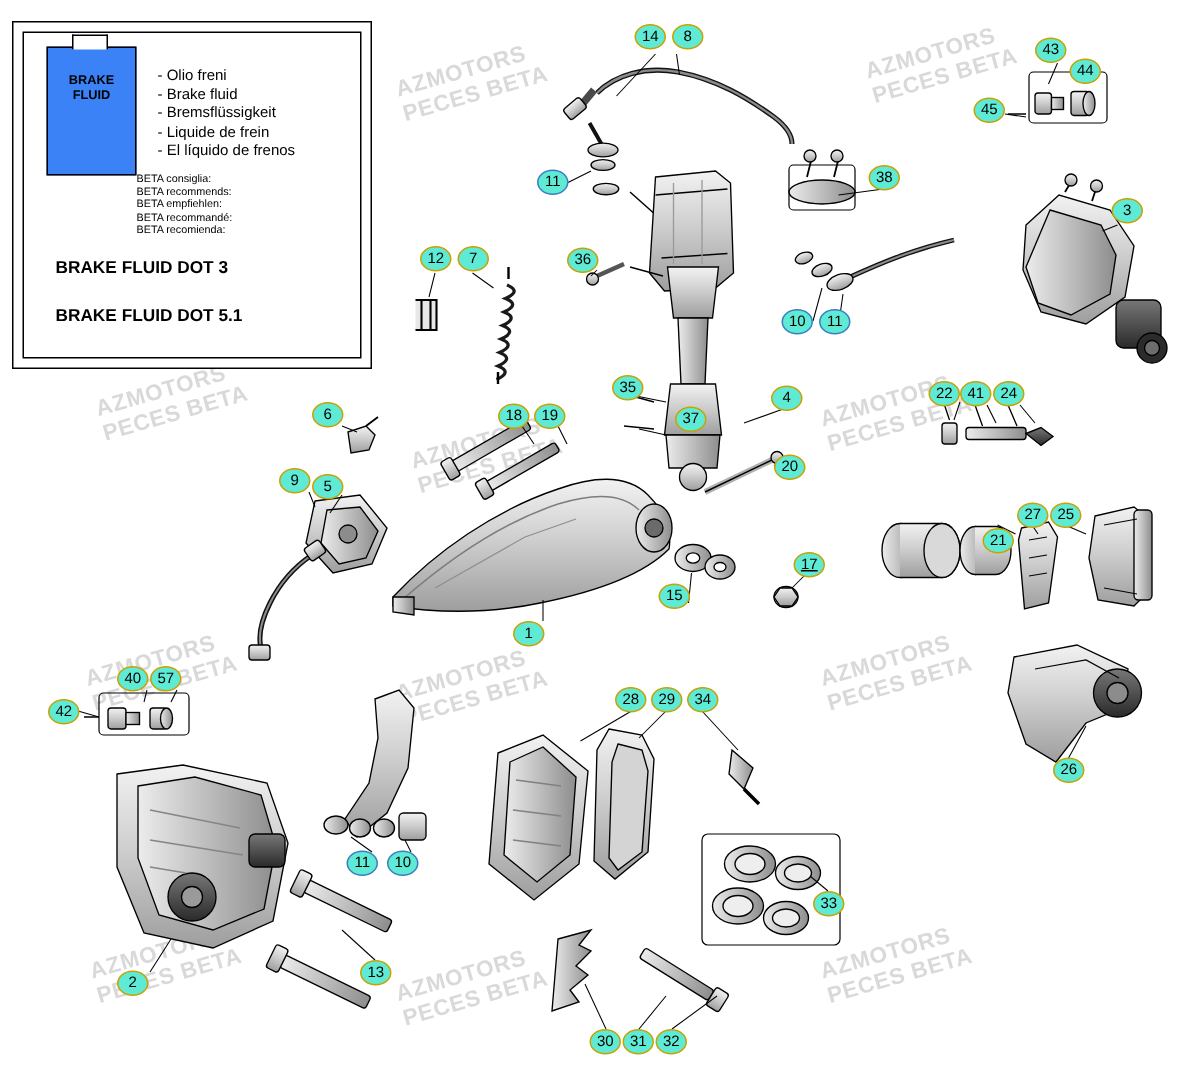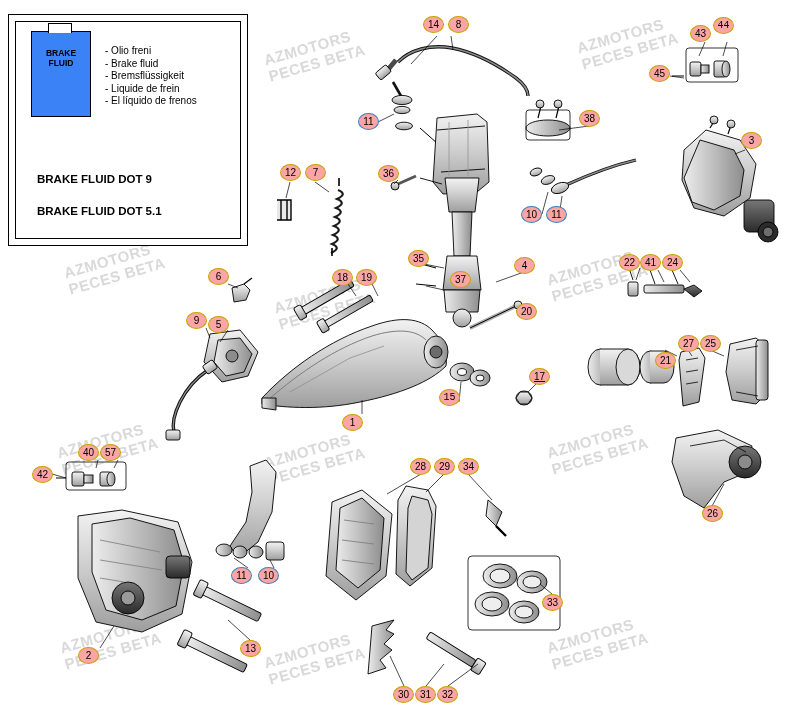--- a/index.html
+++ b/index.html
@@ -55,21 +55,21 @@
     position:absolute;left:28px;font-size:11.5px;font-weight:bold;
   }
   #dot4{top:158px;}
   #dot51{top:190px;}
 
   
   .callout{
     position:absolute;
     border:1.3px solid #c8a200;
     border-radius:50%;
-    background:#fca5a5;
+    background:#5eead4;
     color:#000;
     font-size:10px;
     text-align:center;
     box-sizing:border-box;
     line-height:15px;
     width:21px;height:17px;
   }
   .callout.blue{border-color:#3a7fc1;}
 </style>
 </head>
@@ -392,22 +392,29 @@
     </div>
 
     <div class="legend-list">
       <div>- Olio freni</div>
       <div>- Brake fluid</div>
       <div>- Bremsflüssigkeit</div>
       <div>- Liquide de frein</div>
       <div>- El líquido de frenos</div>
     </div>
 
-
-    <div class="legend-dot" id="dot4">BRAKE FLUID DOT 9</div>
+    <div class="legend-reco">
+      <div>BETA consiglia:</div>
+      <div>BETA recommends:</div>
+      <div>BETA empfiehlen:</div>
+      <div>BETA recommandé:</div>
+      <div>BETA recomienda:</div>
+    </div>
+
+    <div class="legend-dot" id="dot4">BRAKE FLUID DOT 3</div>
     <div class="legend-dot" id="dot51">BRAKE FLUID DOT 5.1</div>
   </div>
 
   <div id="callout-layer">
       <div class="callout" style="left: 342px; top: 414px;">1</div>
       <div class="callout" style="left: 78px; top: 647px;">2</div>
       <div class="callout" style="left: 741px; top: 132px;">3</div>
       <div class="callout" style="left: 514px; top: 257px;">4</div>
       <div class="callout" style="left: 208px; top: 316px;">5</div>
       <div class="callout" style="left: 208px; top: 268px;">6</div>
@@ -415,21 +422,21 @@
       <div class="callout" style="left: 448px; top: 16px;">8</div>
       <div class="callout" style="left: 186px; top: 312px;">9</div>
       <div class="callout blue" style="left: 521px; top: 206px;">10</div>
       <div class="callout blue" style="left: 546px; top: 206px;">11</div>
       <div class="callout blue" style="left: 358px; top: 113px;">11</div>
       <div class="callout blue" style="left: 231px; top: 567px;">11</div>
       <div class="callout blue" style="left: 258px; top: 567px;">10</div>
       <div class="callout" style="left: 280px; top: 164px;">12</div>
       <div class="callout" style="left: 240px; top: 640px;">13</div>
       <div class="callout" style="left: 423px; top: 16px;">14</div>
-      <div class="callout" style="left: 439px; top: 389px; font-family: Liberation Mono, monospace;">15</div>
+      <div class="callout" style="left: 439px; top: 389px;">15</div>
       <div class="callout" style="left: 529px; top: 368px; text-decoration: underline;">17</div>
       <div class="callout" style="left: 332px; top: 269px;">18</div>
       <div class="callout" style="left: 356px; top: 269px;">19</div>
       <div class="callout" style="left: 516px; top: 303px;">20</div>
       <div class="callout" style="left: 655px; top: 352px;">21</div>
       <div class="callout" style="left: 619px; top: 254px;">22</div>
       <div class="callout" style="left: 640px; top: 254px;">41</div>
       <div class="callout" style="left: 662px; top: 254px;">24</div>
       <div class="callout" style="left: 700px; top: 335px;">25</div>
       <div class="callout" style="left: 702px; top: 505px;">26</div>
@@ -442,17 +449,17 @@
       <div class="callout" style="left: 542px; top: 594px;">33</div>
       <div class="callout" style="left: 458px; top: 458px;">34</div>
       <div class="callout" style="left: 408px; top: 250px;">35</div>
       <div class="callout" style="left: 378px; top: 165px;">36</div>
       <div class="callout" style="left: 410px; top: 271px; margin-left: 40px;">37</div>
       <div class="callout" style="left: 579px; top: 110px;">38</div>
       <div class="callout" style="left: 78px; top: 444px;">40</div>
       <div class="callout" style="left: 100px; top: 444px;">57</div>
       <div class="callout" style="left: 32px; top: 466px;">42</div>
       <div class="callout" style="left: 690px; top: 25px;">43</div>
-      <div class="callout" style="left: 713px; top: 17px; font-family: Liberation Mono, monospace;">44</div>
+      <div class="callout" style="left: 713px; top: 39px;">44</div>
       <div class="callout" style="left: 649px; top: 65px;">45</div>
     </div>
 
 </div>
 
 </body></html>

